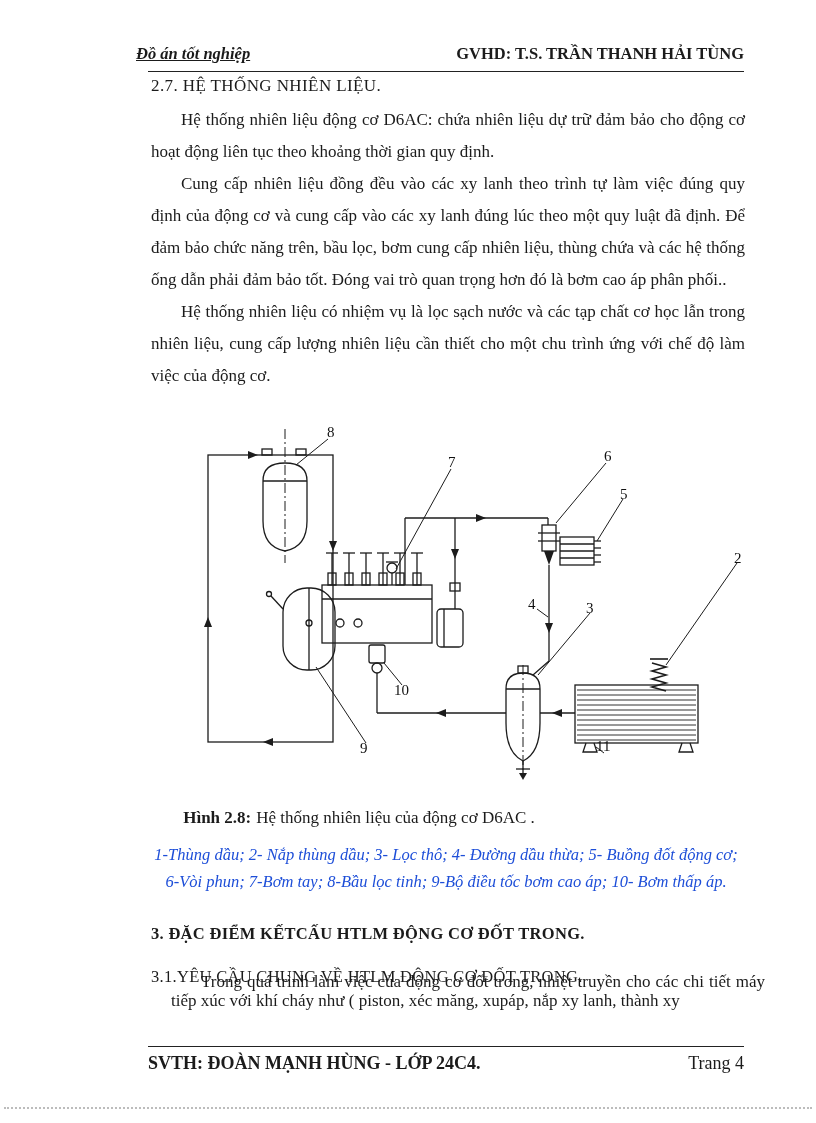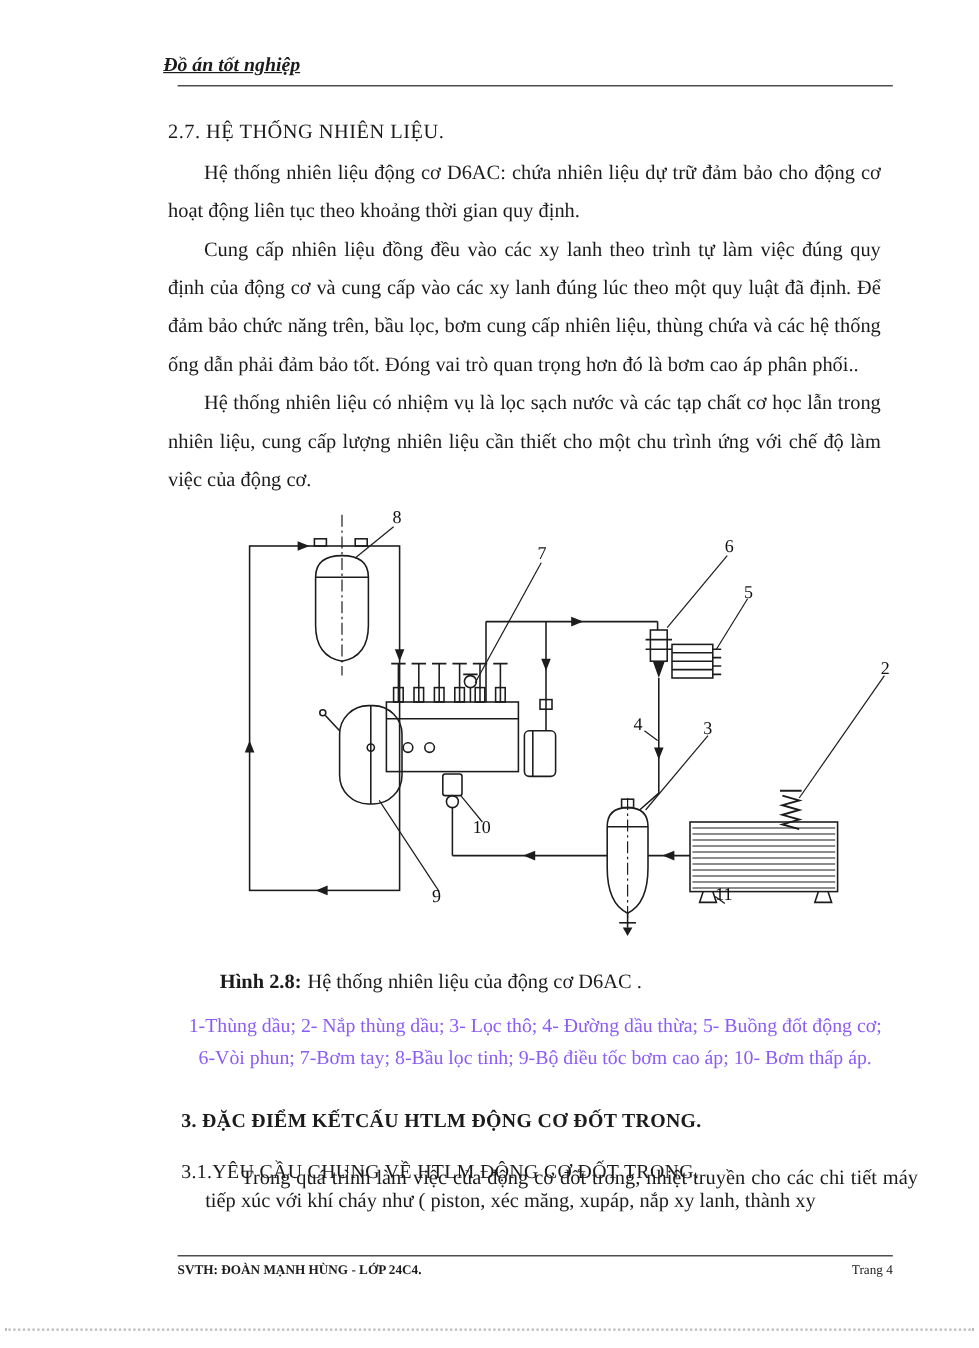--- a/index.html
+++ b/index.html
@@ -10,53 +10,54 @@
     font-family:"Liberation Serif","DejaVu Serif",serif; color:#1b1b1b;
   }
   .header { position:absolute; top:44px; left:136px; right:72px;
     display:flex; justify-content:space-between; align-items:baseline;
     font-size:16.5px; font-weight:bold; }
   .hleft { font-style:italic; text-decoration:underline; }
   .rule { position:absolute; left:148px; right:72px; height:0; border-top:1.6px solid #222; }
   .rule-top { top:71px; }
   .rule-bottom { top:1046px; }
 
-  .content-top { position:absolute; top:72px; left:140px; width:594px;
-    font-size:17px; line-height:32px; text-align:justify;margin-top:24px; }
+  .content-top { position:absolute; top:72px; left:151px; width:594px;
+    font-size:17px; line-height:32px; text-align:justify; }
   .h27 { font-weight:normal; line-height:28px; margin-bottom:4px; letter-spacing:.4px; }
   .bp  { text-indent:30px; }
 
   .diagram { position:absolute; top:425px; left:0; width:816px; height:375px; }
   .diagram svg { position:absolute; inset:0; }
   .callout { position:absolute; font-size:15px; line-height:15px; color:#111; }
 
   .caption { position:absolute; top:808px; left:0; width:718px; text-align:center; font-size:17px; }
   .caption b { margin-right:5px; }
   .legend { position:absolute; top:841px; left:150px; right:74px;
-    text-align:center; font-size:16.5px; line-height:27px; color:#8b5cf6; }
+    text-align:center; font-style:italic; font-size:16.5px; line-height:27px; color:#1d4ed8; }
 
   .sec3 { position:absolute; top:922px; left:151px; width:594px; font-size:16.5px; line-height:24px; }
   .s3  { font-weight:bold; letter-spacing:.3px; }
   .s31 { font-weight:normal; letter-spacing:.3px;margin-top:19px; }
 
   .p4 { position:absolute; top:972px; left:151px; width:594px;
     font-size:17px; line-height:19px; text-align:justify;margin-left:20px; }
 
   .footer { position:absolute; top:1053px; left:148px; right:72px;
-    display:flex; justify-content:space-between; font-size:11px; }
+    display:flex; justify-content:space-between; font-size:18px; }
   .fleft { font-weight:bold; }
   .dotted { position:absolute; top:1107px; left:4px; right:4px; border-top:2px dotted #bcbcbc; }
 </style>
 </head>
 <body>
 
 <div class="page">
 
   <div class="header">
     <span class="hleft">Đồ án tốt nghiệp</span>
+    <span class="hright">GVHD: T.S. TRẦN THANH HẢI TÙNG</span>
   </div>
   <div class="rule rule-top"></div>
 
   <div class="content-top">
     <div class="h27">2.7. HỆ THỐNG NHIÊN LIỆU.</div>
     <p class="bp">Hệ thống nhiên liệu động cơ D6AC: chứa nhiên liệu dự trữ đảm bảo cho động cơ hoạt động liên tục theo khoảng thời gian quy định.</p>
     <p class="bp">Cung cấp nhiên liệu đồng đều vào các xy lanh theo trình tự làm việc đúng quy định của động cơ và cung cấp vào các xy lanh đúng lúc theo một quy luật đã định. Để đảm bảo chức năng trên, bầu lọc, bơm cung cấp nhiên liệu, thùng chứa và các hệ thống ống dẫn phải đảm bảo tốt. Đóng vai trò quan trọng hơn đó là bơm cao áp phân phối..</p>
     <p class="bp">Hệ thống nhiên liệu có nhiệm vụ là lọc sạch nước và các tạp chất cơ học lẫn trong nhiên liệu, cung cấp lượng nhiên liệu cần thiết cho một chu trình ứng với chế độ làm việc của động cơ.</p>
   </div>
 

